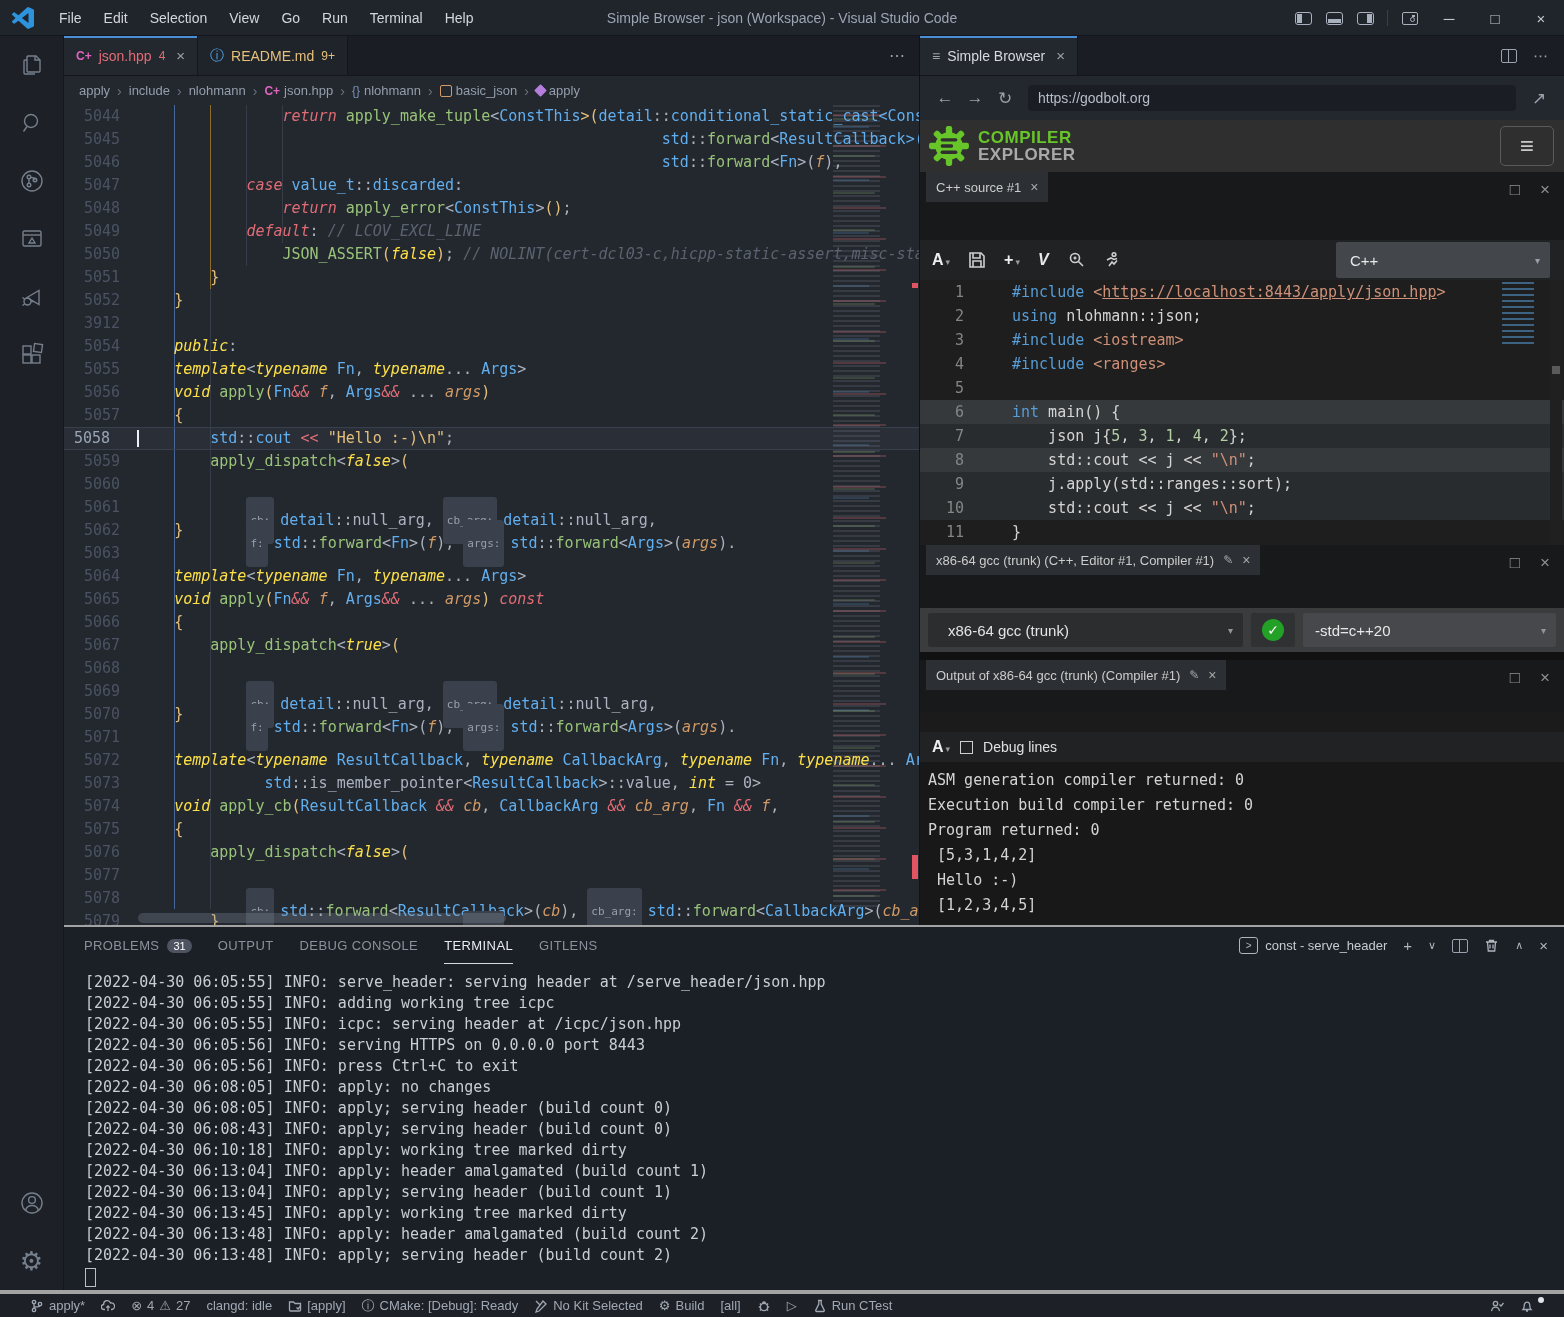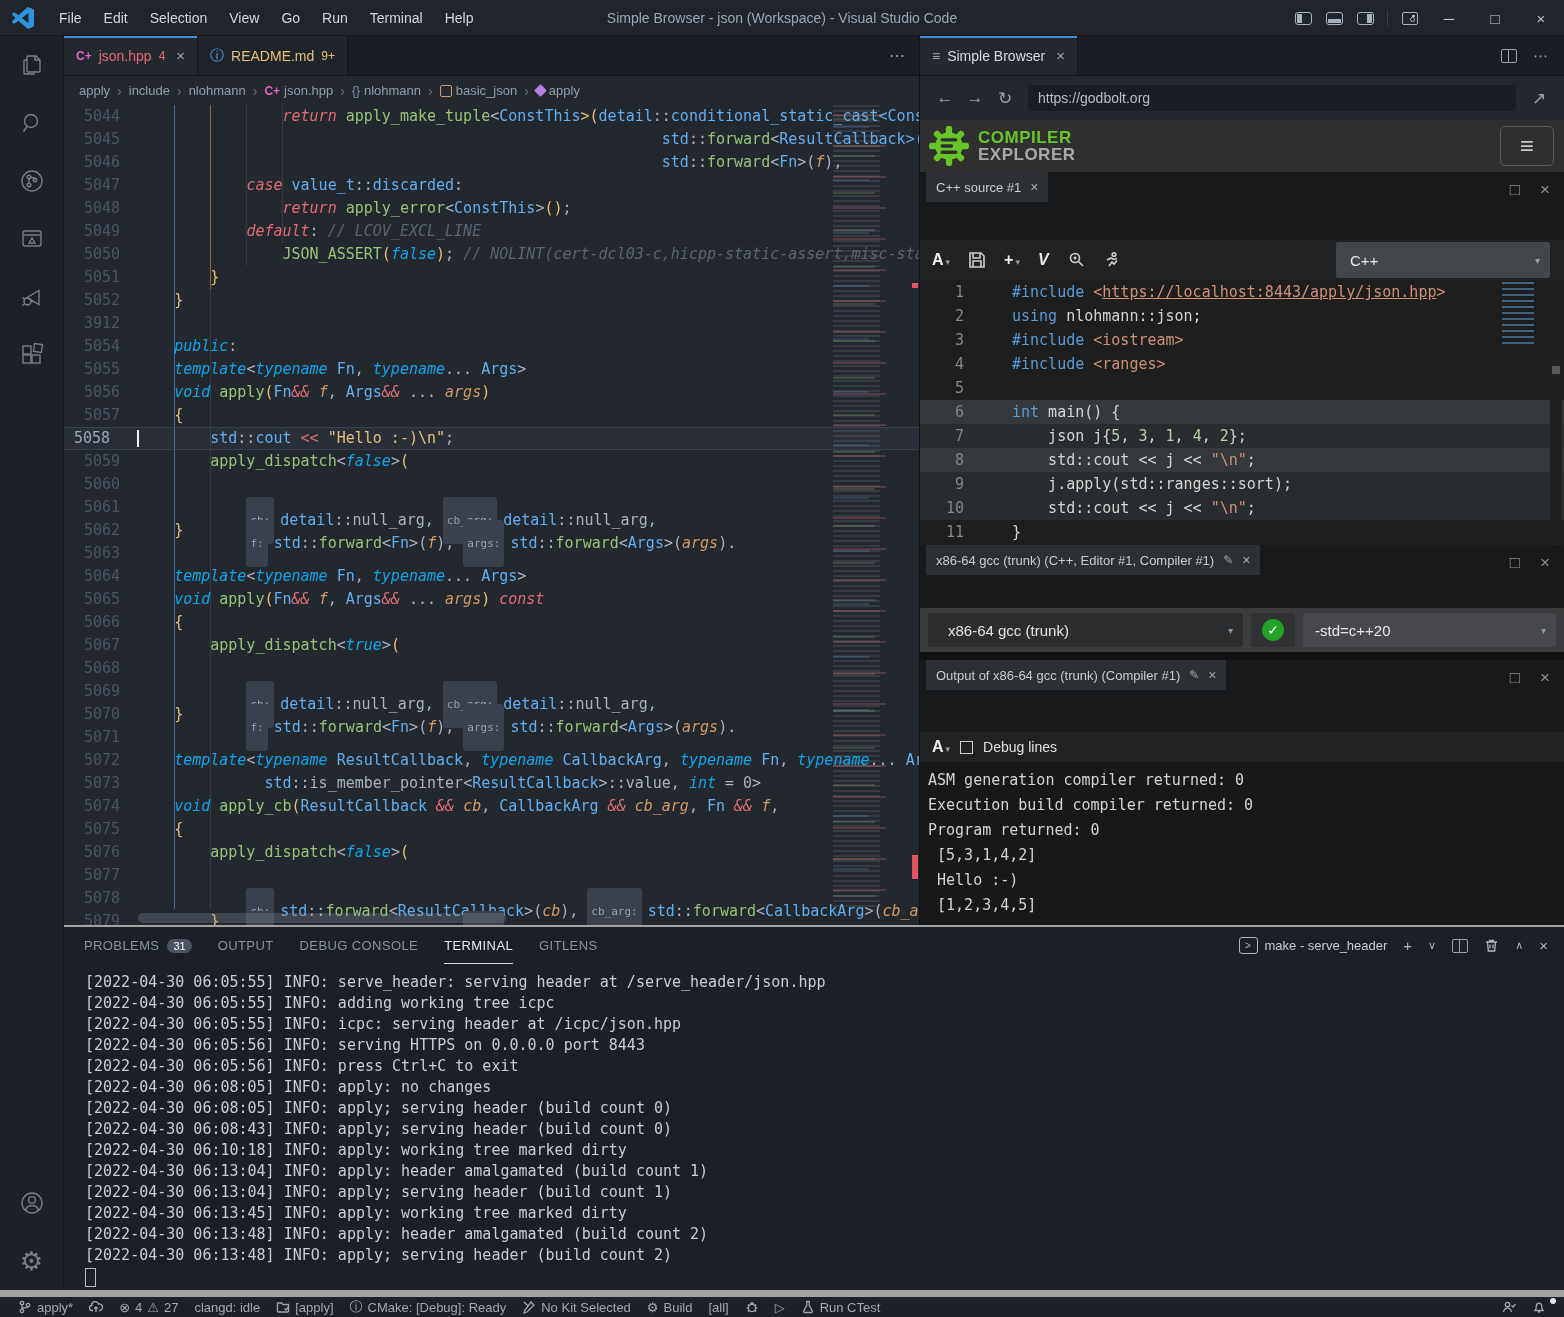--- a/index.html
+++ b/index.html
@@ -55,21 +55,21 @@
   .code-view{position:absolute;left:0;right:0;top:69px;bottom:0;overflow:hidden;background:#23272e;}
   .guide{position:absolute;width:1px;z-index:0;}
   .cl-row{display:flex;height:23px;line-height:23px;white-space:pre;position:relative;z-index:1;
           font-family:"DejaVu Sans Mono",monospace;font-size:15px;}
   .cl-num{width:56px;text-align:right;color:#4b5363;flex:none;}
   .cl-code{margin-left:18px;position:relative;}
   .cl-row.cur{background:rgba(153,173,209,.06);box-shadow:inset 0 1px 0 #39404d,inset 0 -1px 0 #39404d;}
   .cl-row.cur .cl-num{color:#9aa5b5;text-align:center;}
   .caret{position:absolute;left:-1px;top:3px;width:2px;height:17px;background:#eceff4;}
   .tk-kw{color:#e06c75;font-style:italic}
-  .tk-k2{color:#0ea5e9;font-style:italic}
+  .tk-k2{color:#fde047;font-style:italic}
   .tk-ty{color:#61afef}
   .tk-fn{color:#98c379}
   .tk-st{color:#e5c07b}
   .tk-cm{color:#5c6370;font-style:italic}
   .tk-pm{color:#d19a66;font-style:italic}
   .tk-p{color:#abb2bf}
   .tk-br{color:#e5c07b}
   .tk-ch{display:inline-block;background:#3a404c;color:#98a0ac;border-radius:3px;font-size:11px;line-height:15px;padding:16px 4px;margin-right:6px;font-style:normal;vertical-align:1px;margin-top:24px;}
   .minimap{position:absolute;top:0;right:10px;width:76px;bottom:16px;opacity:.95;
     background:
@@ -152,22 +152,22 @@
   .pbadge{background:#4d5361;color:#fff;font-size:11px;border-radius:9px;padding:1px 6px;letter-spacing:0;}
   .panel-actions{margin-left:auto;display:flex;align-items:center;gap:16px;padding-right:16px;color:#aeb5bf;font-size:15px;}
   .term-ic{width:17px;height:15px;border:1px solid #aeb5bf;border-radius:3px;font-size:10px;display:flex;align-items:center;justify-content:center;color:#aeb5bf;}
   .task-label{font-size:13px;color:#c5cad3;margin-left:-8px;}
   .panel-act-svg{width:15px;height:15px;stroke:#aeb5bf;fill:none;stroke-width:1.3;}
   .term-body{padding:8px 0 0 21px;}
   .log-line{height:21px;line-height:21px;white-space:pre;font-family:"DejaVu Sans Mono",monospace;font-size:15px;color:#c9cdd4;}
   .term-caret{width:9px;height:17px;border:1px solid #b9bfc9;margin-top:2px;}
 
   
-  .statusbar{position:absolute;left:0;top:1290px;width:1564px;height:27px;background:#1d2127;border-top:7px solid #a3a3a3;
-             box-sizing:border-box;display:flex;align-items:center;font-size:13px;color:#a0a8b4;padding:0 10px;}
+  .statusbar{position:absolute;left:0;top:1290px;width:1564px;height:27px;background:#1d2127;border-top:4px solid #a3a3a3;
+             box-sizing:border-box;display:flex;align-items:center;font-size:13px;color:#a0a8b4;padding:0 22px;}
   .sb-item{display:flex;align-items:center;gap:5px;padding:0 8px;height:100%;}
   .sb-glyph{font-size:13px;}
   .sb-svg{width:14px;height:14px;stroke:#a0a8b4;fill:none;stroke-width:1.3;}
   .sb-right{margin-left:auto;display:flex;align-items:center;}
   .bell-wrap{position:relative;}
   .bell-dot{position:absolute;right:-2px;top:-2px;width:6px;height:6px;border-radius:50%;background:#dfe3ea;}
 </style>
 </head>
 <body>
 
@@ -510,21 +510,21 @@
         <span>PROBLEMS</span>
         <span class="pbadge">31</span>
       </span>
     <span class="ptab">OUTPUT</span>
     <span class="ptab">DEBUG CONSOLE</span>
     <span class="ptab active">TERMINAL</span>
     <span class="ptab">GITLENS</span>
     <div class="panel-actions">
       <span style="display:flex;align-items:center;gap:7px;">
         <span class="term-ic">&gt;</span>
-        <span class="task-label" style="margin-left:0;">make - serve_header</span>
+        <span class="task-label" style="margin-left:0;">const - serve_header</span>
       </span>
       <span>+</span>
       <span style="font-size:11px;">∨</span>
       <span class="split-ic"></span>
       <svg class="panel-act-svg" viewBox="0 0 15 15">
           <path d="M2 4h11M5.5 4V2.5h4V4M3.5 4l.8 9h6.4l.8-9M6 6.5v4M9 6.5v4"></path>
         </svg>
       <span style="font-size:11px;">∧</span>
       <span>×</span>
     </div>

